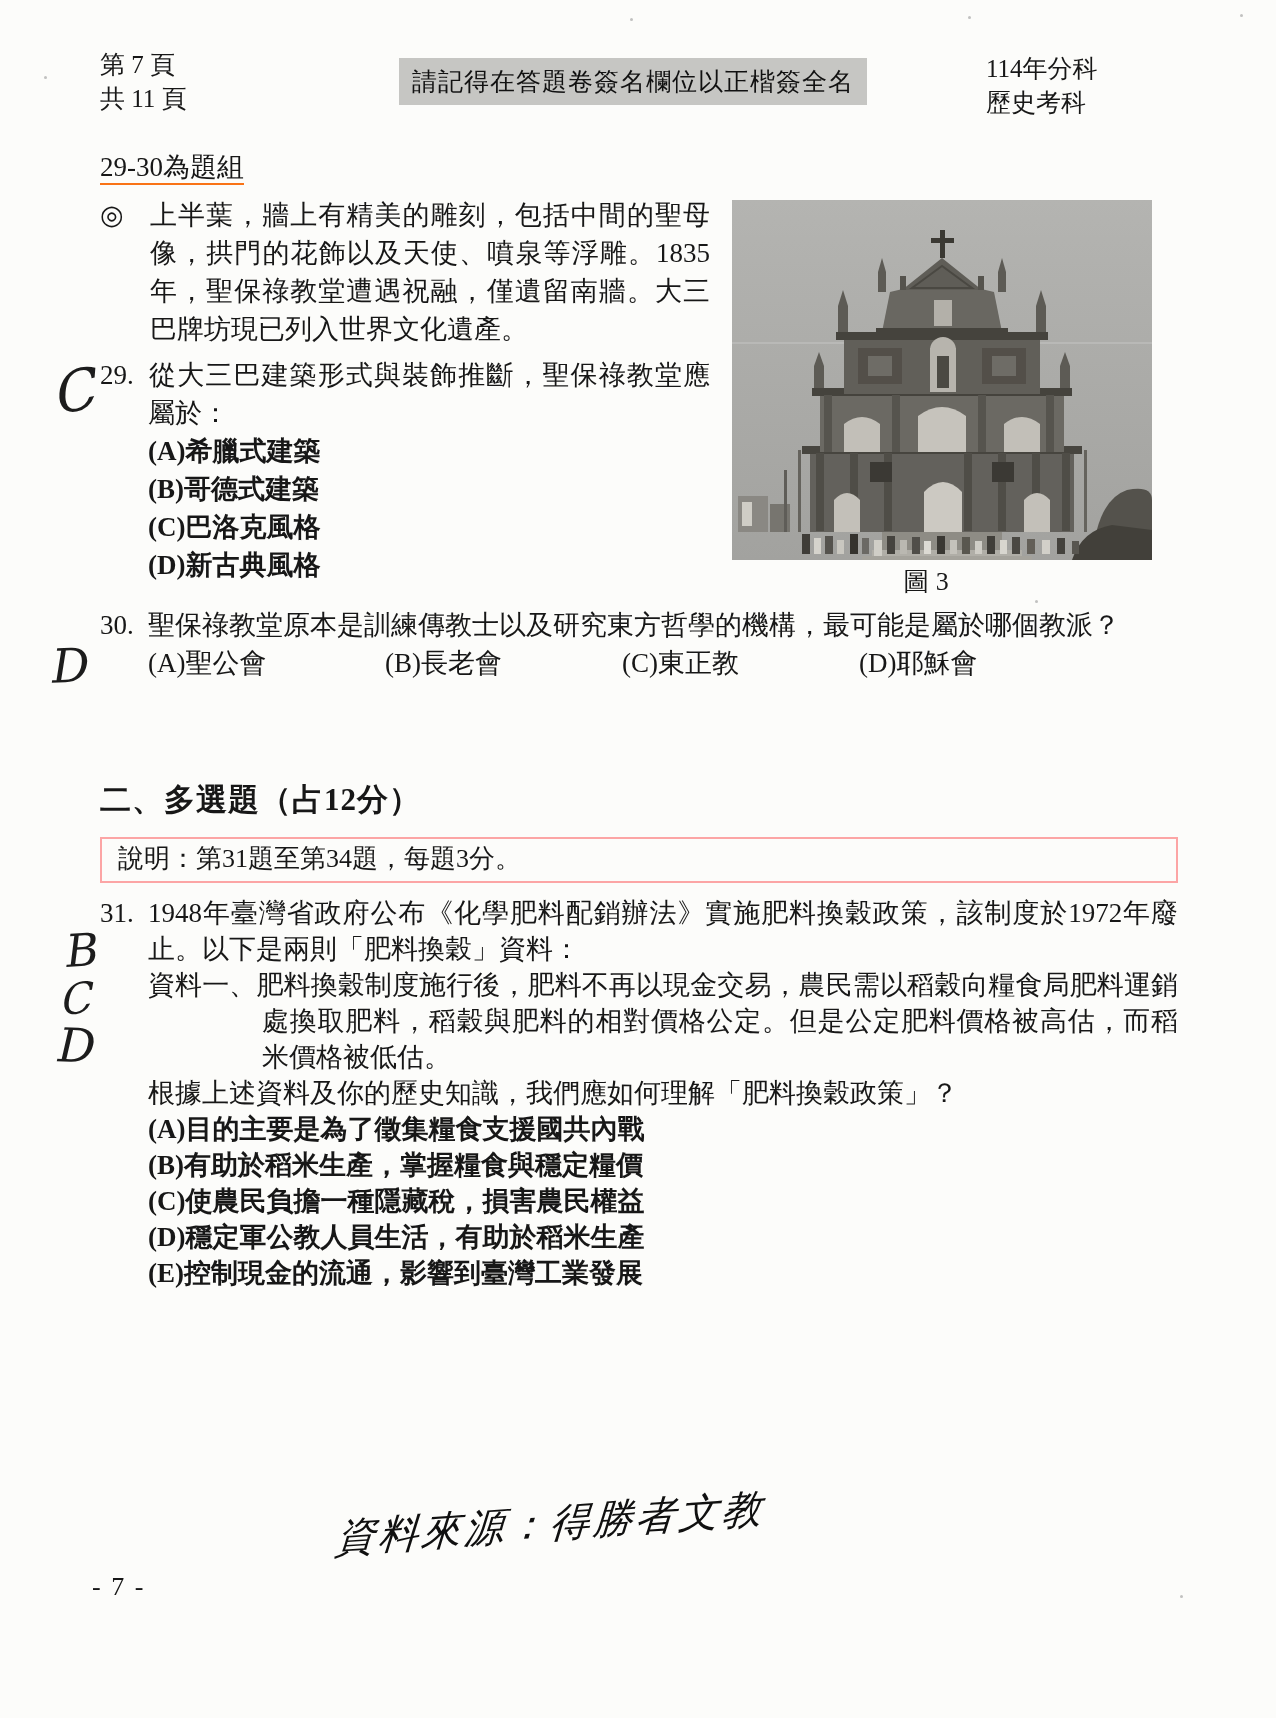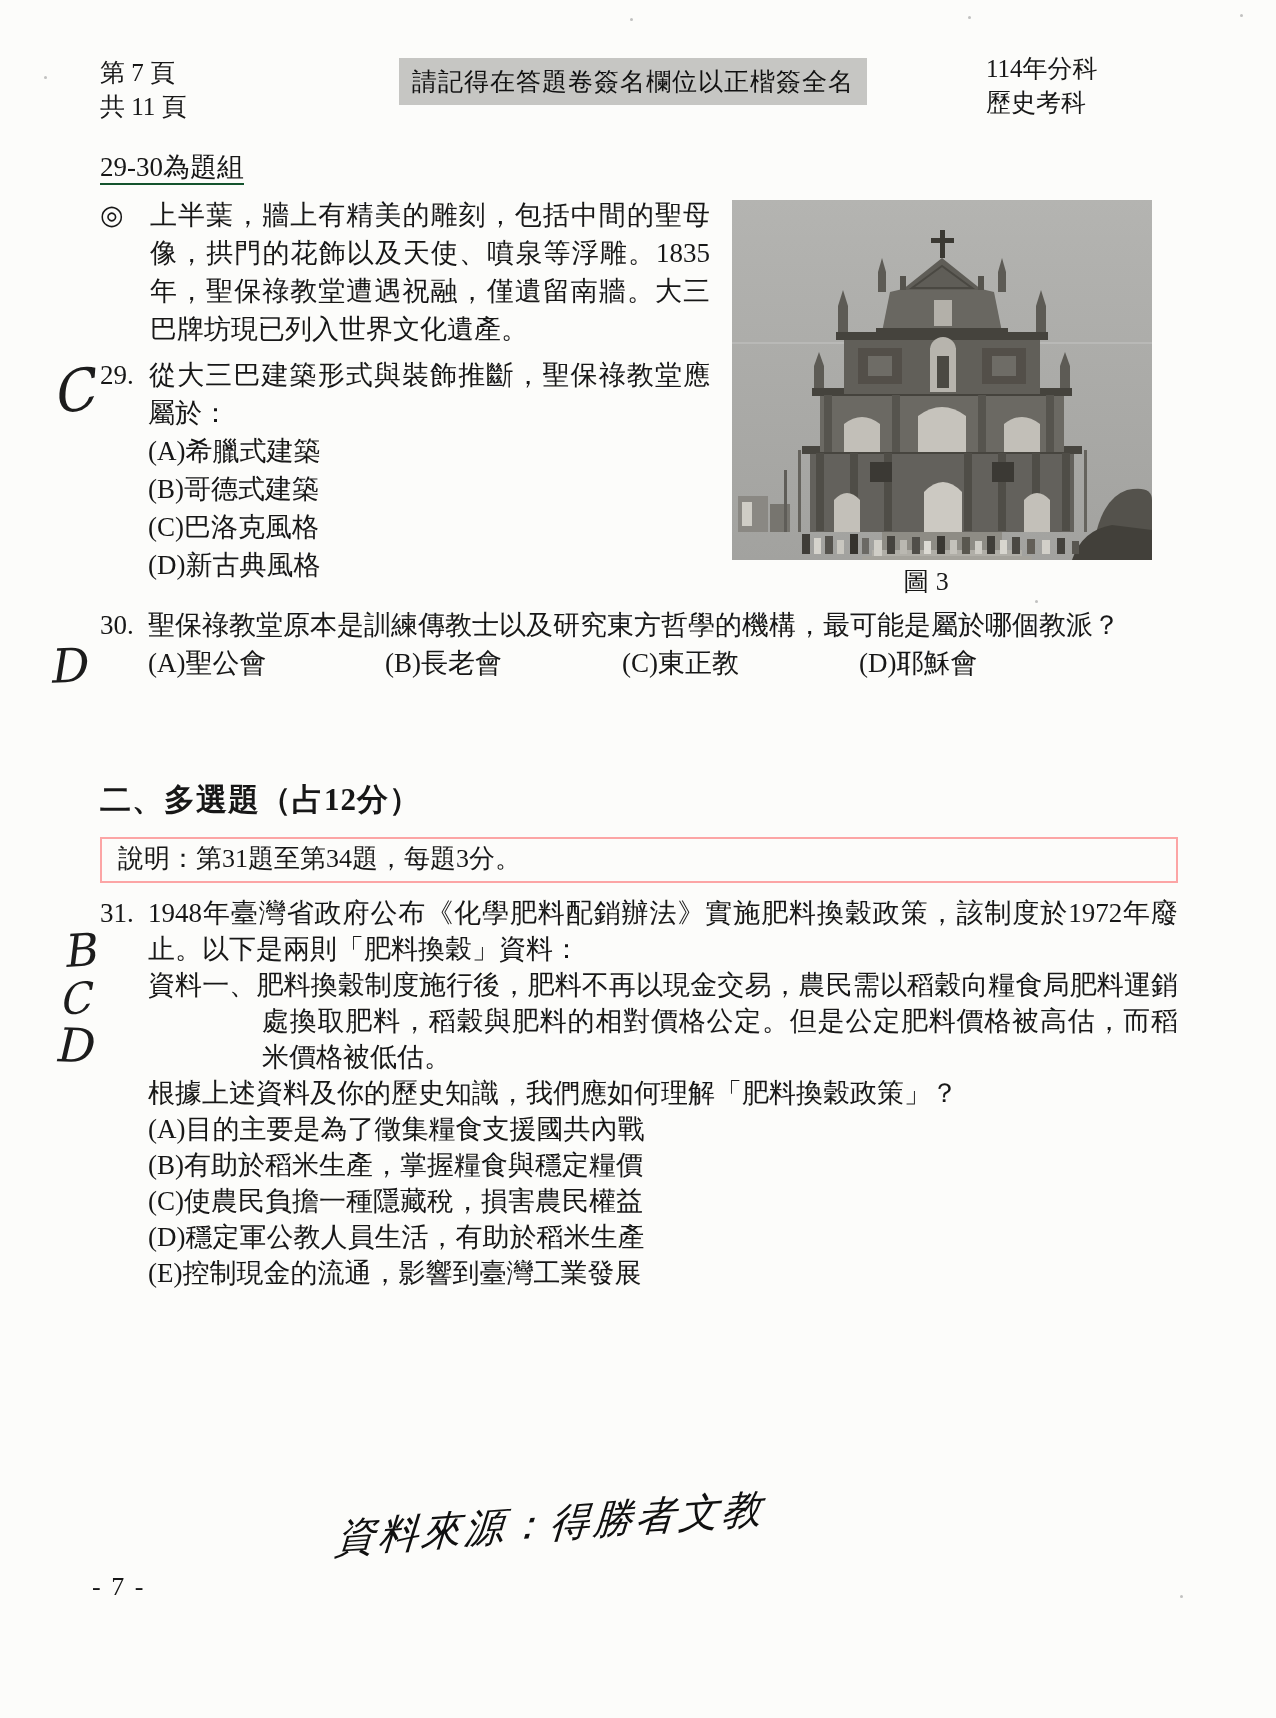--- a/index.html
+++ b/index.html
@@ -4,38 +4,38 @@
 <style>
   * { margin:0; padding:0; box-sizing:border-box; }
   html,body { background:#777; }
   .page {
     position:relative; width:1276px; height:1718px; margin:0 auto;
     background:#fcfcfa; color:#171717; overflow:hidden;
     font-family:"Liberation Serif","DejaVu Serif",serif;
   }
   
   .header { position:relative; height:132px; }
-  .pageinfo { position:absolute; left:100px; top:56px; font-size:25px; line-height:34px; }
+  .pageinfo { position:absolute; left:100px; top:48px; font-size:25px; line-height:34px; }
   .banner {
     position:absolute; left:399px; top:58px; background:#c6c6c3; color:#111;
     font-size:25px; letter-spacing:1px; padding:7px 13px; white-space:nowrap;
   }
   .examinfo { position:absolute; left:986px; top:52px; font-size:25px; line-height:34px; }
   
   .content { margin:0 98px 0 100px; font-size:27px; line-height:38px; text-align:justify; }
   .group-title { margin-top:16px; text-align:left; }
-  .group-title span { border-bottom:2px solid #14532d; padding-bottom:1px; }
+  .group-title span { border-bottom:2px solid #f97316; padding-bottom:1px; }
   .intro { position:relative; padding-left:50px; margin-top:10px; }
   .marker { position:absolute; left:0; top:0; }
   .fig { float:right; width:388px; margin:4px 58px 8px 22px; }
   .photo { width:420px; height:360px; display:block; }
   figcaption { text-align:center; font-size:26px; line-height:32px; margin-top:6px; }
   .qline { padding-left:48px; margin-top:8px; }
   .qnum { display:inline-block; width:48px; margin-left:-48px; }
-  .opt { padding-left:48px; text-align:left; }
+  .opt { padding-left:48px; text-align:left;font-weight:bold; }
   .opt-row { padding-left:48px; text-align:left; }
   .opt-col { display:inline-block; width:237px; }
   .opt-col:last-child { width:auto; }
   .q30 { clear:both; margin-top:8px; }
   .sec-heading { margin-top:95px; font-size:31px; font-weight:bold; line-height:46px; letter-spacing:1px; text-align:left; }
   .instr { margin-top:14px; border:2px solid #fca5a5; padding:5px 16px 7px; font-size:26px; line-height:30px; text-align:left; }
   .q31-block { margin-top:12px; line-height:36px; }
   .q31-block .qline { margin-top:0; }
   .source { padding-left:162px; text-indent:-114px; }
   .plain { padding-left:48px; }

